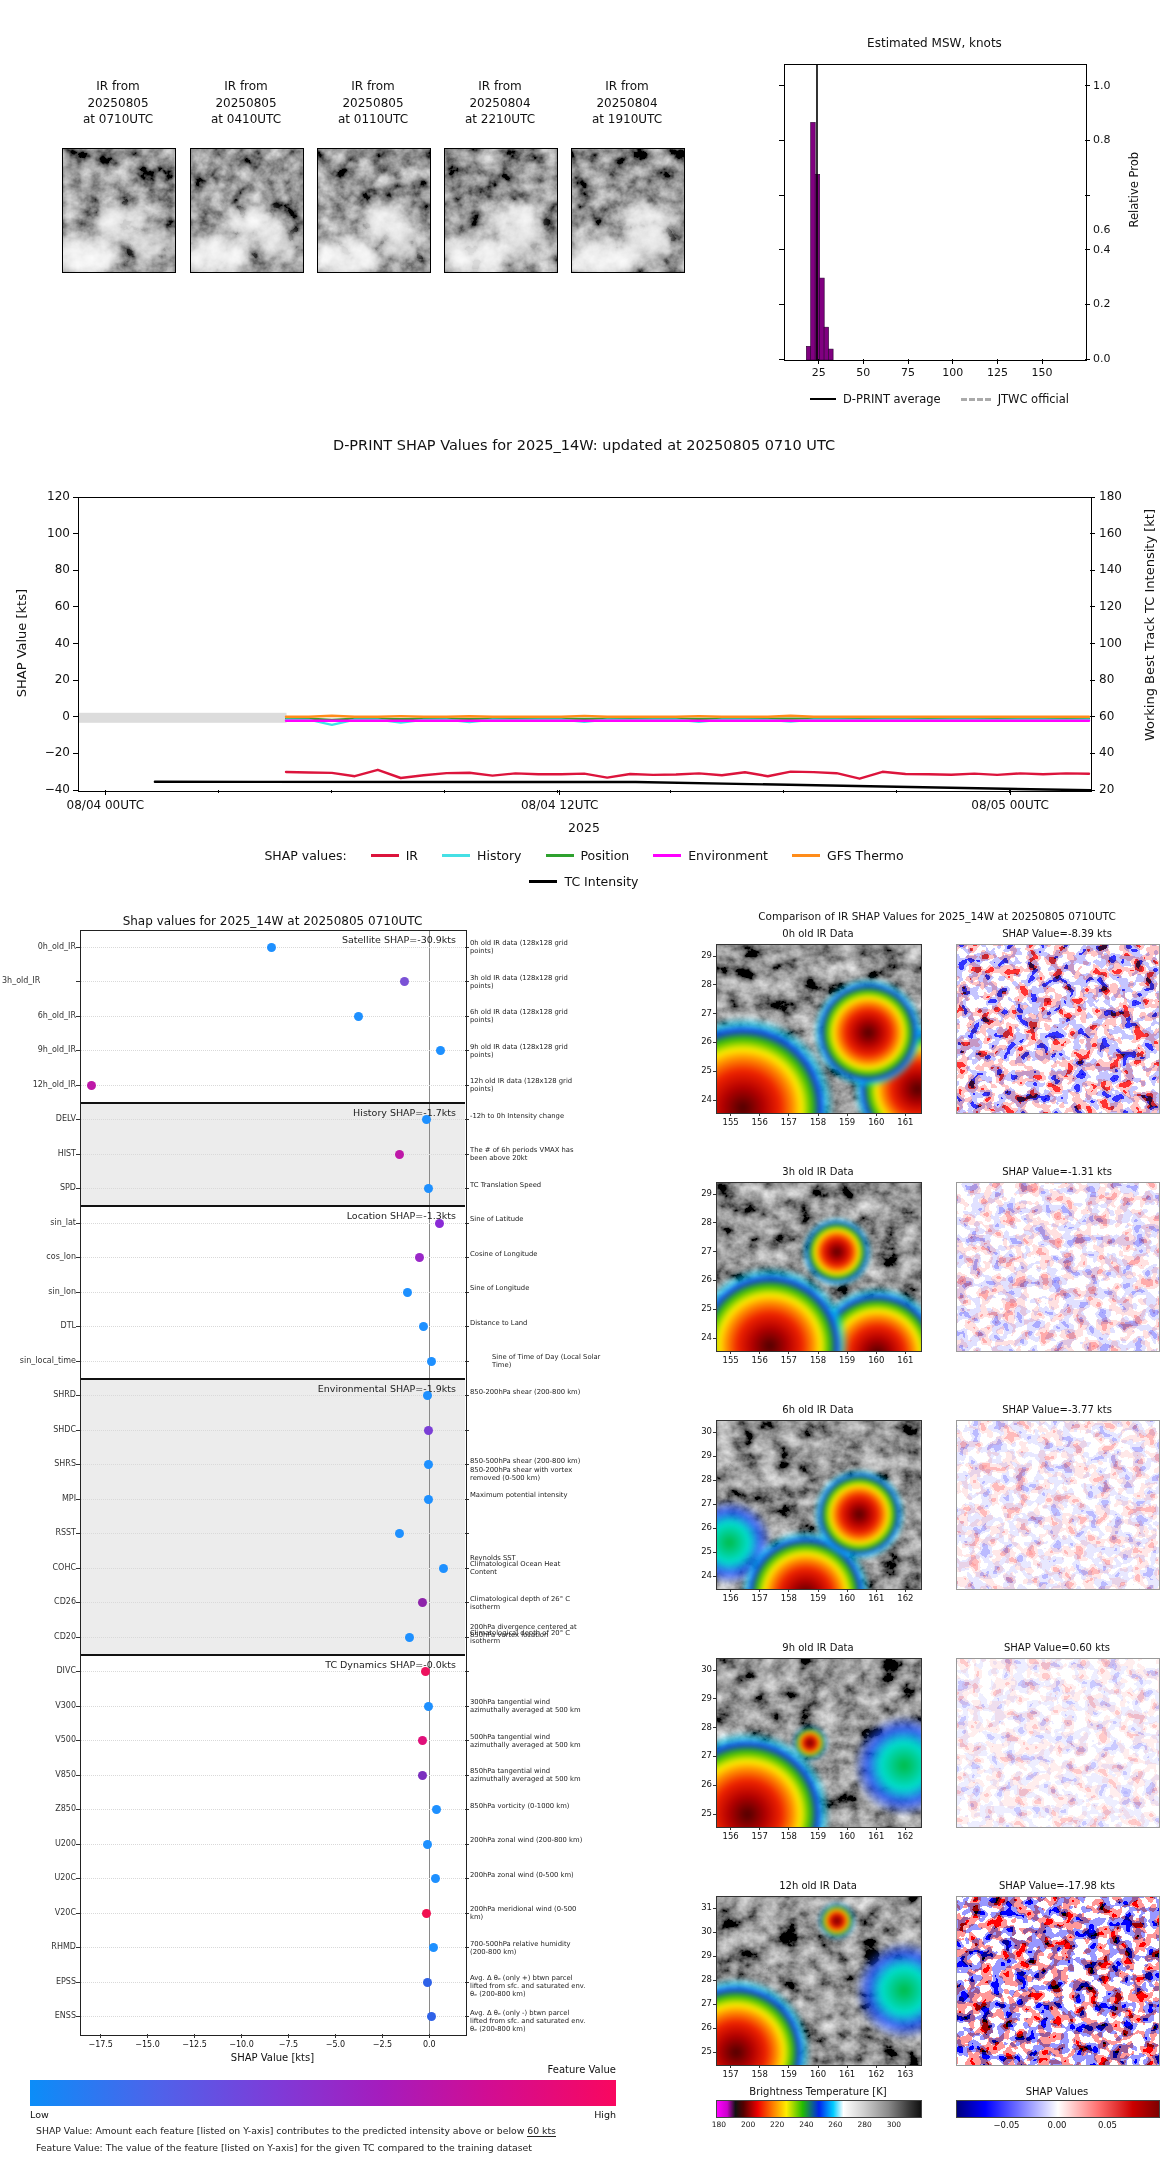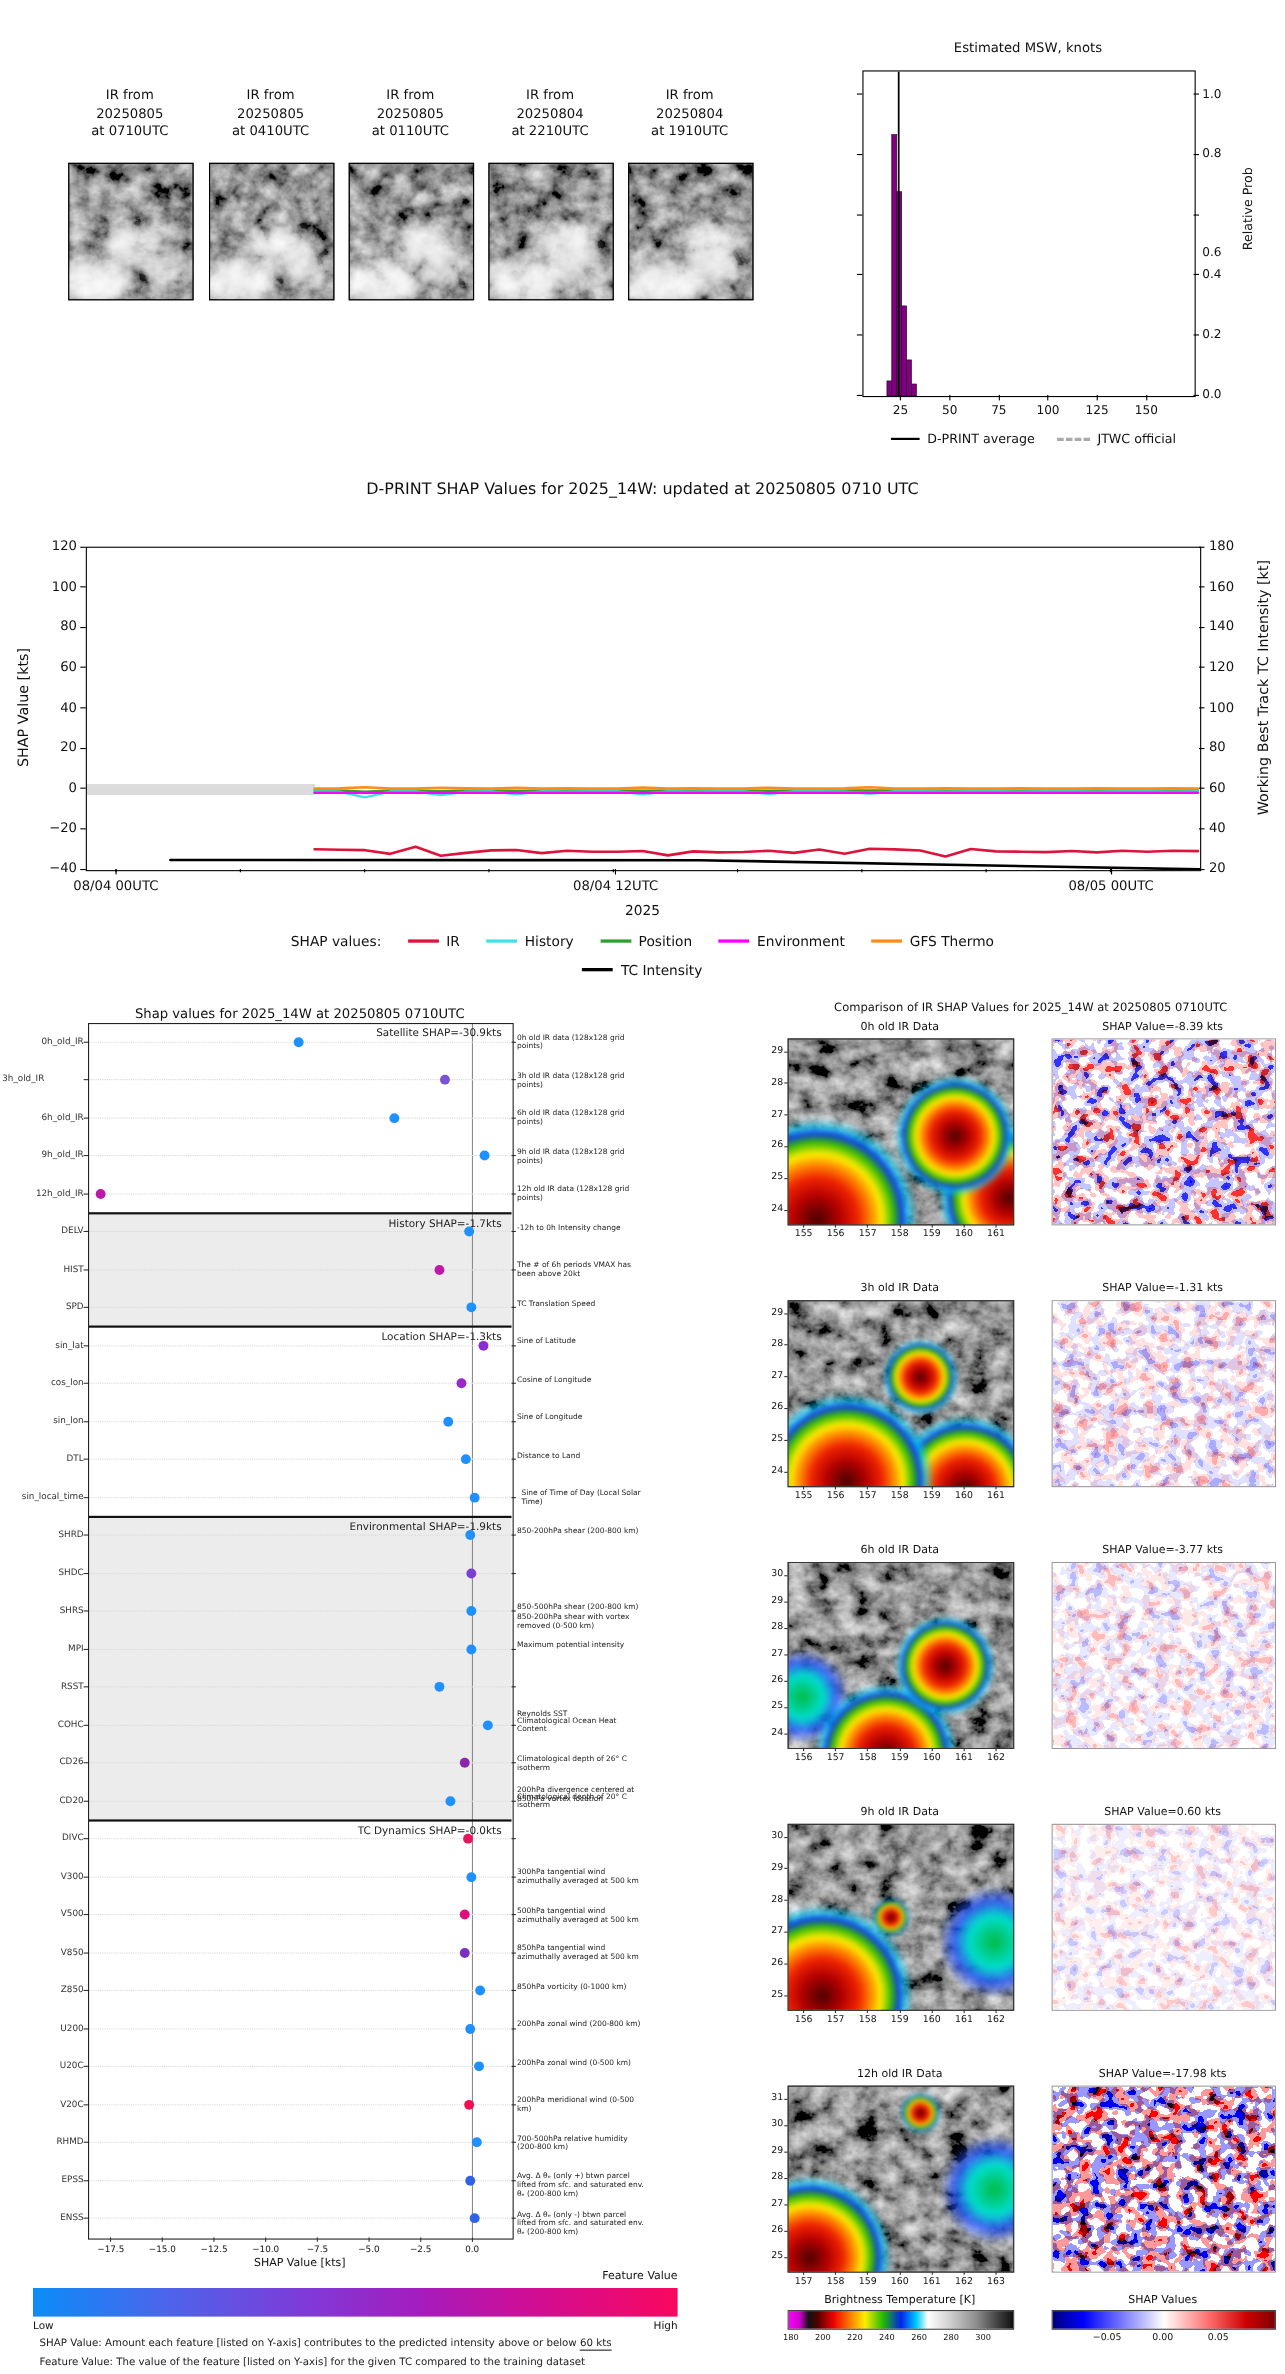--- a/index.html
+++ b/index.html
@@ -328,21 +328,21 @@
       <div style="position: absolute; left: 2px; top: 1321.3px; width: 74px; text-align: right; font-size: 8px; color: rgb(51, 51, 51);">DTL</div>
       <div style="position: absolute; left: 76px; top: 1326.3px; width: 4px; height: 1px; background: rgb(51, 51, 51);"></div>
       <div style="position: absolute; left: 465px; top: 1326.3px; width: 4px; height: 1px; background: rgb(51, 51, 51);"></div>
       <div style="position: absolute; left: 419.2px; top: 1322.3px; width: 9px; height: 9px; border-radius: 50%; background: rgb(30, 144, 255);"></div>
       <div style="position: absolute; left: 470px; top: 1318.8px; width: 116px; font-size: 6.8px; line-height: 1.18; color: rgb(34, 34, 34);">Distance to Land</div>
       <div style="position: absolute; left: 81px; top: 1360.8px; width: 383px; border-top: 1px dotted rgb(217, 217, 217);"></div>
       <div style="position: absolute; left: 2px; top: 1355.8px; width: 74px; text-align: right; font-size: 8px; color: rgb(51, 51, 51);">sin_local_time</div>
       <div style="position: absolute; left: 76px; top: 1360.8px; width: 4px; height: 1px; background: rgb(51, 51, 51);"></div>
       <div style="position: absolute; left: 465px; top: 1360.8px; width: 4px; height: 1px; background: rgb(51, 51, 51);"></div>
       <div style="position: absolute; left: 426.7px; top: 1356.8px; width: 9px; height: 9px; border-radius: 50%; background: rgb(30, 144, 255);"></div>
-      <div style="position: absolute; left: 474px; top: 1353.3px; width: 116px; font-size: 6.8px; line-height: 1.18; color: rgb(34, 34, 34);">Sine of Time of Day (Local Solar Time)</div>
+      <div style="position: absolute; left: 492px; top: 1353.3px; width: 116px; font-size: 6.8px; line-height: 1.18; color: rgb(34, 34, 34);">Sine of Time of Day (Local Solar Time)</div>
       <div style="position: absolute; left: 81px; top: 1395.3px; width: 383px; border-top: 1px dotted rgb(217, 217, 217);"></div>
       <div style="position: absolute; left: 2px; top: 1390.3px; width: 74px; text-align: right; font-size: 8px; color: rgb(51, 51, 51);">SHRD</div>
       <div style="position: absolute; left: 76px; top: 1395.3px; width: 4px; height: 1px; background: rgb(51, 51, 51);"></div>
       <div style="position: absolute; left: 465px; top: 1395.3px; width: 4px; height: 1px; background: rgb(51, 51, 51);"></div>
       <div style="position: absolute; left: 422.9px; top: 1391.3px; width: 9px; height: 9px; border-radius: 50%; background: rgb(30, 144, 255);"></div>
       <div style="position: absolute; left: 470px; top: 1387.8px; width: 116px; font-size: 6.8px; line-height: 1.18; color: rgb(34, 34, 34);">850-200hPa shear (200-800 km)</div>
       <div style="position: absolute; left: 81px; top: 1429.8px; width: 383px; border-top: 1px dotted rgb(217, 217, 217);"></div>
       <div style="position: absolute; left: 2px; top: 1424.8px; width: 74px; text-align: right; font-size: 8px; color: rgb(51, 51, 51);">SHDC</div>
       <div style="position: absolute; left: 76px; top: 1429.8px; width: 4px; height: 1px; background: rgb(51, 51, 51);"></div>
       <div style="position: absolute; left: 465px; top: 1429.8px; width: 4px; height: 1px; background: rgb(51, 51, 51);"></div>

